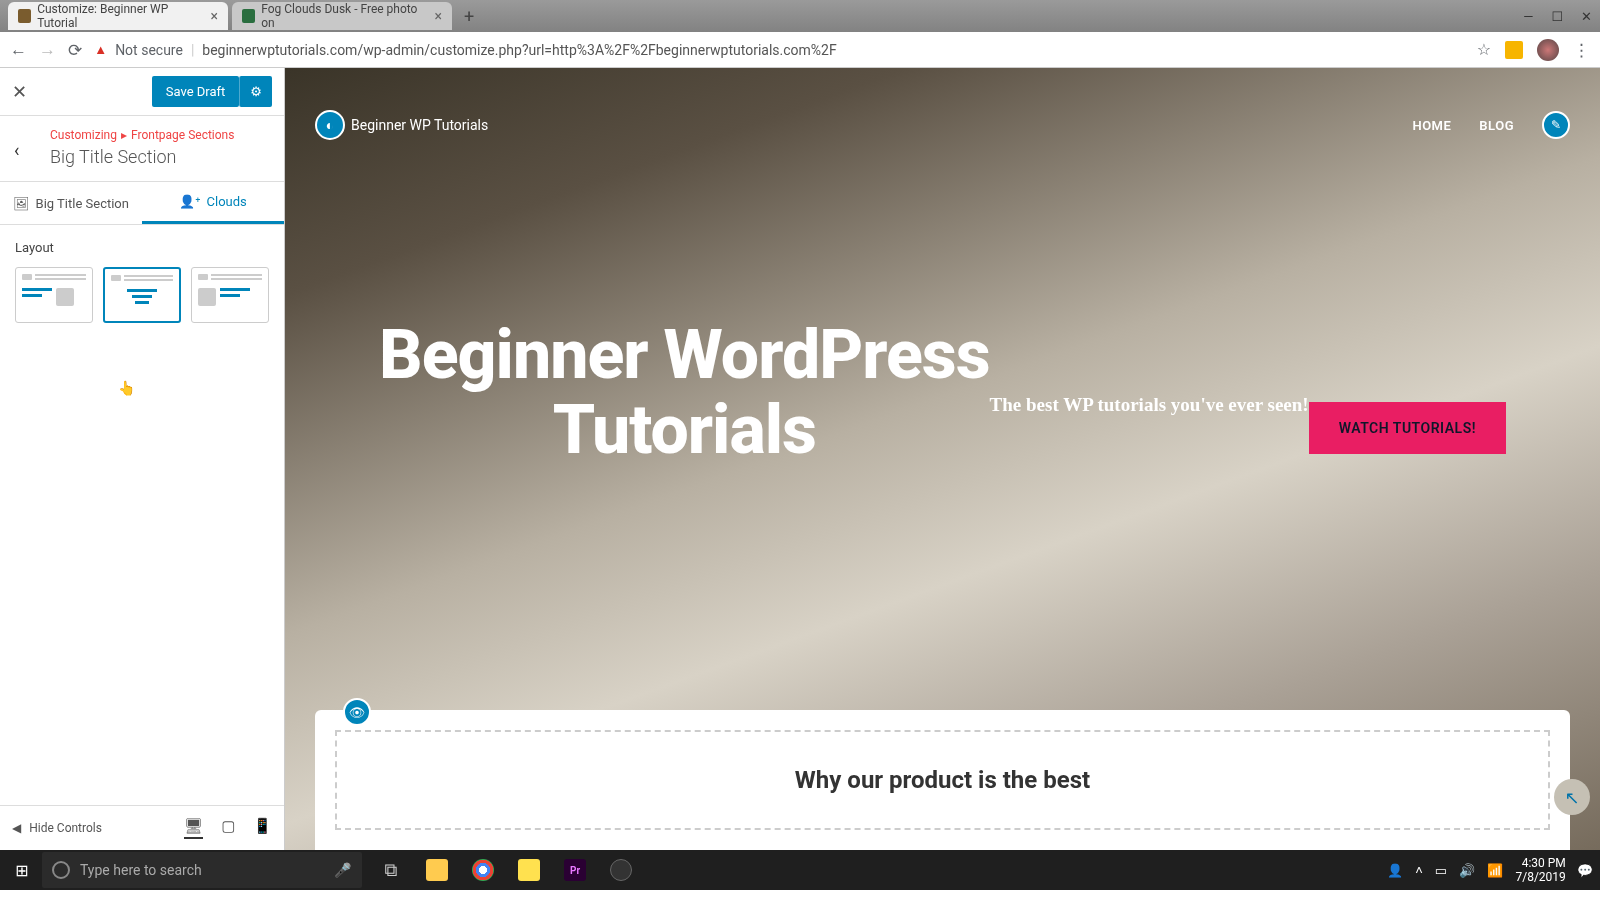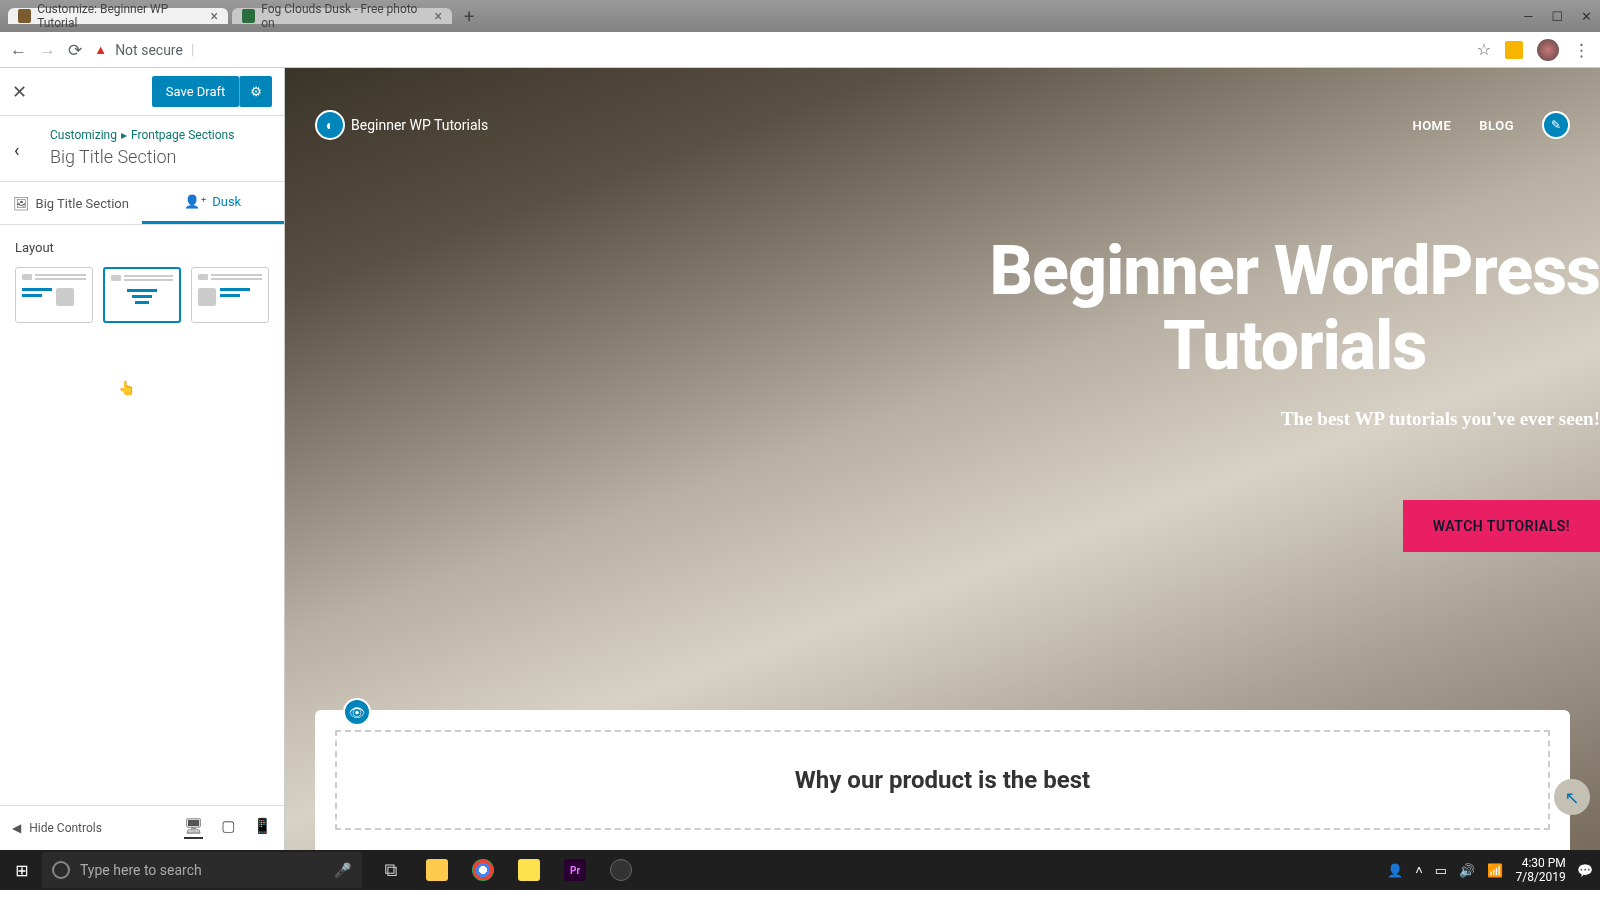--- a/index.html
+++ b/index.html
@@ -1,20 +1,20 @@
 <!DOCTYPE html>
 <html><head>
 <meta charset="utf-8">
 <style>
 * { margin: 0; padding: 0; box-sizing: border-box; font-family: -apple-system, BlinkMacSystemFont, "Segoe UI", Roboto, sans-serif; }
 body { width: 1600px; height: 900px; overflow: hidden; background: #fff; }
 
 
 .browser-chrome { background: linear-gradient(#9a9a9a, #828282); height: 32px; display: flex; align-items: center; padding: 0 8px; }
-.tab { background: #f1f1f1; height: 16px; border-radius: 6px 6px 0 0; display: flex; align-items: center; padding: 0 10px; margin-right: 4px; font-size: 12px; color: #444; position: relative; max-width: 220px; }
+.tab { background: #f1f1f1; height: 28px; border-radius: 6px 6px 0 0; display: flex; align-items: center; padding: 0 10px; margin-right: 4px; font-size: 12px; color: #444; position: relative; max-width: 220px; }
 .tab.inactive { background: #c8c8c8; }
 .tab .favicon { width: 14px; height: 14px; margin-right: 6px; border-radius: 2px; }
 .tab .close { margin-left: 10px; font-size: 14px; color: #666; }
 .window-controls { margin-left: auto; display: flex; gap: 18px; color: #333; font-size: 13px; }
 .addr-bar { height: 36px; background: #fff; border-bottom: 1px solid #ccc; display: flex; align-items: center; padding: 0 10px; gap: 12px; }
 .addr-bar .nav-icon { color: #5f6368; font-size: 17px; cursor: pointer; }
 .addr-bar .nav-icon.disabled { color: #bbb; }
 .url-box { flex: 1; display: flex; align-items: center; gap: 8px; font-size: 14px; color: #555; }
 .url-box .warn { color: #d93025; font-size: 13px; }
 .url-box .notsecure { color: #5f6368; }
@@ -28,21 +28,21 @@
 .main { display: flex; height: 782px; }
 
 
 .customizer { width: 285px; background: #fff; border-right: 1px solid #ccc; display: flex; flex-direction: column; position: relative; }
 .cust-top { height: 48px; display: flex; align-items: center; padding: 0 12px; border-bottom: 1px solid #ddd; }
 .close-cust { font-size: 18px; color: #555; cursor: pointer; }
 .save-btn { margin-left: auto; background: #0085ba; color: #fff; border: none; padding: 8px 14px; font-size: 13px; cursor: pointer; border-radius: 2px; }
 .gear-btn { background: #0085ba; color: #fff; border: none; padding: 8px 10px; font-size: 13px; cursor: pointer; border-left: 1px solid rgba(255,255,255,0.3); border-radius: 2px; }
 .cust-header { padding: 12px 15px 14px 50px; border-bottom: 1px solid #ddd; position: relative; }
 .back-arrow { position: absolute; left: 14px; top: 50%; transform: translateY(-50%); font-size: 18px; color: #333; cursor: pointer; }
-.crumb { font-size: 12px; color: #0f766e; }
+.crumb { font-size: 12px; color: #ef4444; }
 .crumb .sep { margin: 0 4px; }
 .sect-title { font-size: 18px; color: #555; margin-top: 4px; font-weight: 300; }
 .cust-tabs { display: flex; border-bottom: 1px solid #ddd; }
 .cust-tab { flex: 1; text-align: center; padding: 12px 0; font-size: 13px; color: #555; cursor: pointer; display: flex; align-items: center; justify-content: center; gap: 6px; }
 .cust-tab.active { color: #0085ba; border-bottom: 3px solid #0085ba; }
 .cust-body { padding: 15px; flex: 1; }
 .layout-label { font-size: 13px; color: #444; margin-bottom: 12px; }
 .layout-opts { display: flex; gap: 10px; }
 .layout-opt { width: 78px; height: 56px; border: 1px solid #ccc; border-radius: 3px; padding: 6px; cursor: pointer; position: relative; }
 .layout-opt.selected { border: 2px solid #0085ba; }
@@ -65,21 +65,21 @@
 .device-icons .active { border-bottom: 2px solid #333; padding-bottom: 2px; }
 
 
 .preview { flex: 1; position: relative; background: linear-gradient(160deg, #3a3428 0%, #5a5043 18%, #b8b0a2 45%, #d8d2c6 60%, #aaa196 78%, #766b5c 100%); overflow: hidden; }
 .preview-header { position: absolute; top: 42px; left: 0; right: 0; display: flex; align-items: center; padding: 0 30px; }
 .site-logo { width: 30px; height: 30px; border-radius: 50%; background: #0085ba; border: 2px solid #fff; display: flex; align-items: center; justify-content: center; color: #fff; font-size: 14px; }
 .site-name { color: #fff; font-size: 14px; margin-left: 6px; }
 .nav { margin-left: auto; display: flex; gap: 28px; align-items: center; justify-content: center; }
 .nav a { color: #fff; font-size: 13px; font-weight: 600; letter-spacing: 0.5px; }
 .edit-badge { width: 28px; height: 28px; border-radius: 50%; background: #0085ba; border: 2px solid #fff; display: flex; align-items: center; justify-content: center; color: #fff; font-size: 12px; }
-.hero { position: absolute; top: 0; left: 0; right: 0; height: 650px; display: flex; flex-direction: column; align-items: flex-end; justify-content: center; text-align: center; }
+.hero { position: absolute; top: 0; left: 0; right: 0; height: 650px; display: flex; flex-direction: row; align-items: center; justify-content: center; text-align: center; }
 .hero-title { color: #fff; font-size: 68px; font-weight: 800; line-height: 1.1; letter-spacing: -1px; }
 .hero-sub { color: #fff; font-size: 19px; font-weight: 600; margin-top: 24px; font-family: Georgia, serif; }
 .hero-btn { margin-top: 70px; background: #e91e63; color: #0f172a; padding: 18px 30px; font-size: 14px; font-weight: 600; letter-spacing: 0.5px; border: none; cursor: pointer; }
 .section2 { position: absolute; bottom: 0; left: 30px; right: 30px; background: #fff; border-radius: 6px 6px 0 0; padding: 20px; height: 140px; }
 .section2-inner { border: 2px dashed #ccc; height: 100%; display: flex; align-items: center; justify-content: center; }
 .section2-title { font-size: 24px; font-weight: 700; color: #333; }
 .eye-badge { position: absolute; left: 28px; top: -12px; width: 28px; height: 28px; border-radius: 50%; background: #0085ba; border: 2px solid #fff; display: flex; align-items: center; justify-content: center; color: #fff; font-size: 13px; }
 .scroll-top { position: absolute; right: 10px; bottom: 35px; width: 36px; height: 36px; border-radius: 50%; background: #c5c0b4; display: flex; align-items: center; justify-content: center; color: #0073aa; font-size: 18px; }
 
 
@@ -118,20 +118,21 @@
 </div>
 
 <div class="addr-bar">
   <span class="nav-icon">←</span>
   <span class="nav-icon disabled">→</span>
   <span class="nav-icon">⟳</span>
   <div class="url-box">
     <span class="warn">▲</span>
     <span class="notsecure">Not secure</span>
     <span class="sep">|</span>
+    <span>beginnerwptutorials.com/wp-admin/customize.php?url=http%3A%2F%2Fbeginnerwptutorials.com%2F</span>
   </div>
   <div class="addr-right">
     <span class="star">☆</span>
     <span class="ext"></span>
     <span class="avatar"></span>
     <span class="nav-icon">⋮</span>
   </div>
 </div>
 
 <div class="main">
@@ -149,21 +150,21 @@
       </div>
       <div class="sect-title">Big Title Section</div>
     </div>
     <div class="cust-tabs">
       <div class="cust-tab">
         <span>🖼</span>
         <span>Big Title Section</span>
       </div>
       <div class="cust-tab active">
         <span>👤⁺</span>
-        <span>Dusk</span>
+        <span>Clouds</span>
       </div>
     </div>
     <div class="cust-body">
       <div class="layout-label">Layout</div>
       <div class="layout-opts">
         <div class="layout-opt">
           <div class="lo-top">
               <div class="sq"></div>
               <div class="lines">
                 <div></div>

